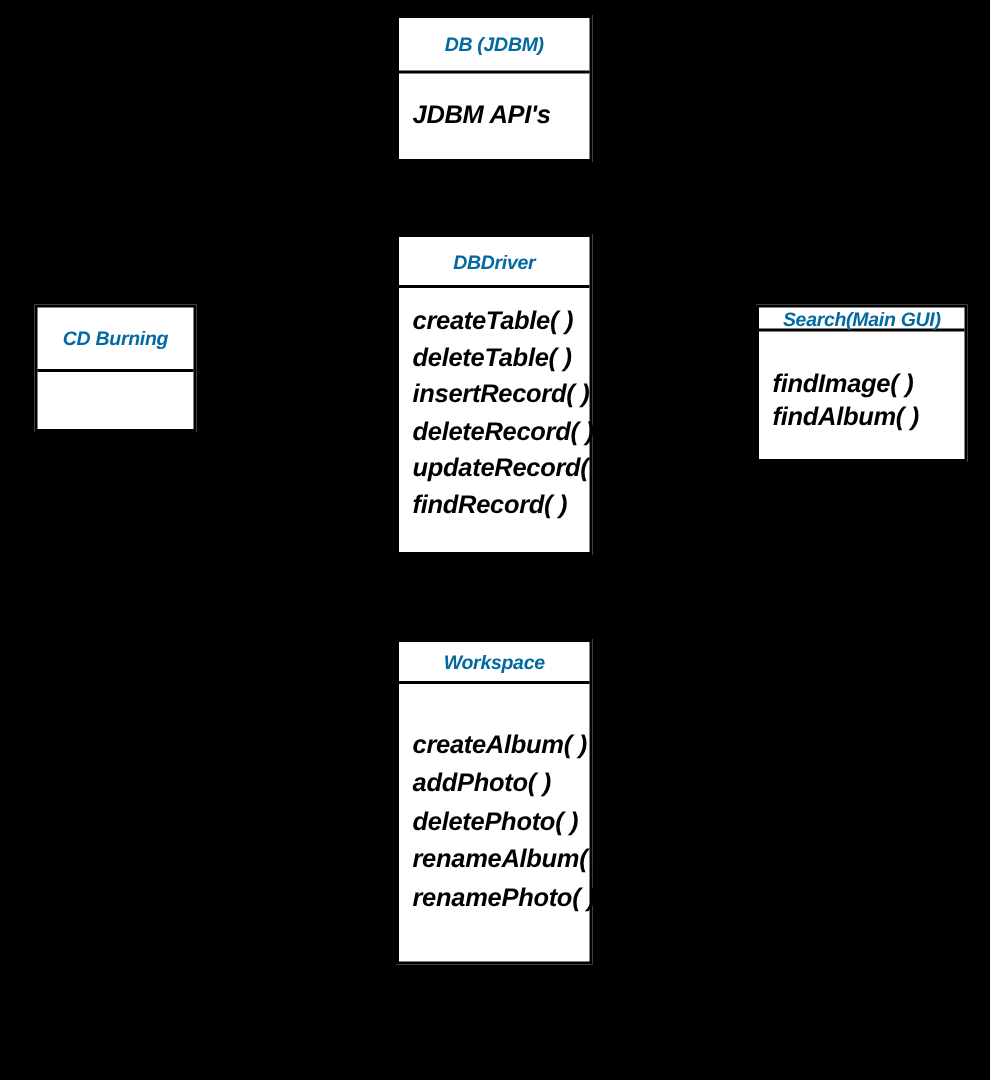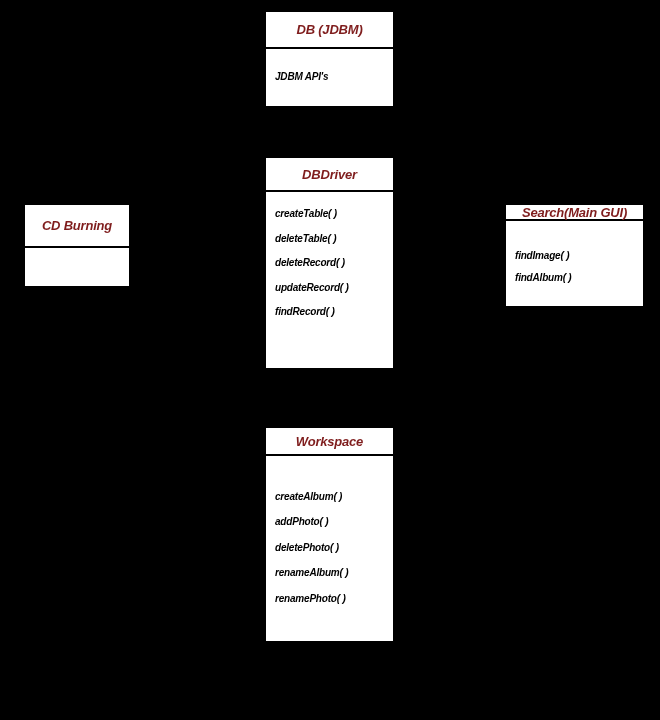--- a/index.html
+++ b/index.html
@@ -27,42 +27,42 @@
     border: 2px solid #000000;
     box-sizing: border-box;
     color: #000000;
   }
   .class-title {
     text-align: center;
     font-weight: bold;
     font-style: italic;
     font-size: 13px;
     letter-spacing: -0.2px;
-    color: #7f1d1d;
+    color: #0369a1;
     box-sizing: border-box;
     display: flex;
     align-items: center;
     justify-content: center;
   }
   .class-sep {
     height: 2px;
     background: #000000;
     width: 100%;
     font-size: 0;
     line-height: 0;
   }
   .class-members {
     box-sizing: border-box;
     padding-left: 9px;
     padding-right: 6px;
   }
   .member {
     font-weight: bold;
     font-style: italic;
-    font-size: 10px;
+    font-size: 17px;
     letter-spacing: -0.2px;
     white-space: nowrap;
     color: #000000;
   }
 
   
   #box-db { left: 264px; top: 10px; width: 131px; height: 98px; }
   #box-db .class-title { height: 35px; }
   #box-db .class-members { padding-top: 19px; }
   #box-db .member { line-height: 17px; }
@@ -103,20 +103,21 @@
       <div class="member">JDBM API's</div>
     </div>
   </div>
 
   <div class="uml-class" id="box-dbdriver">
     <div class="class-title">DBDriver</div>
     <div class="class-sep"></div>
     <div class="class-members">
       <div class="member">createTable( )</div>
       <div class="member">deleteTable( )</div>
+      <div class="member">insertRecord( )</div>
       <div class="member">deleteRecord( )</div>
       <div class="member">updateRecord( )</div>
       <div class="member">findRecord( )</div>
     </div>
   </div>
 
   <div class="uml-class" id="box-workspace">
     <div class="class-title">Workspace</div>
     <div class="class-sep"></div>
     <div class="class-members">

